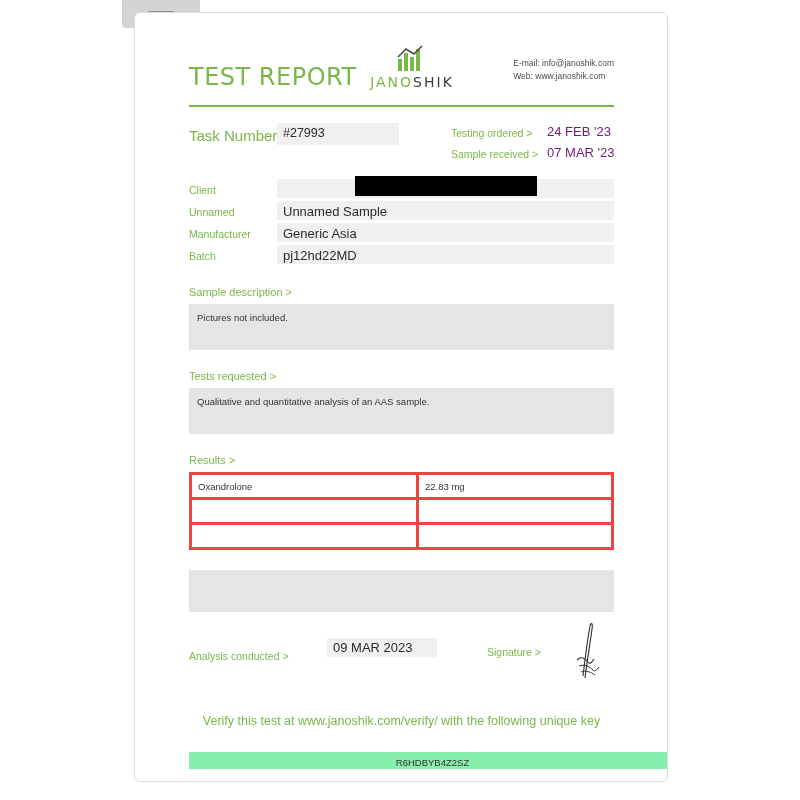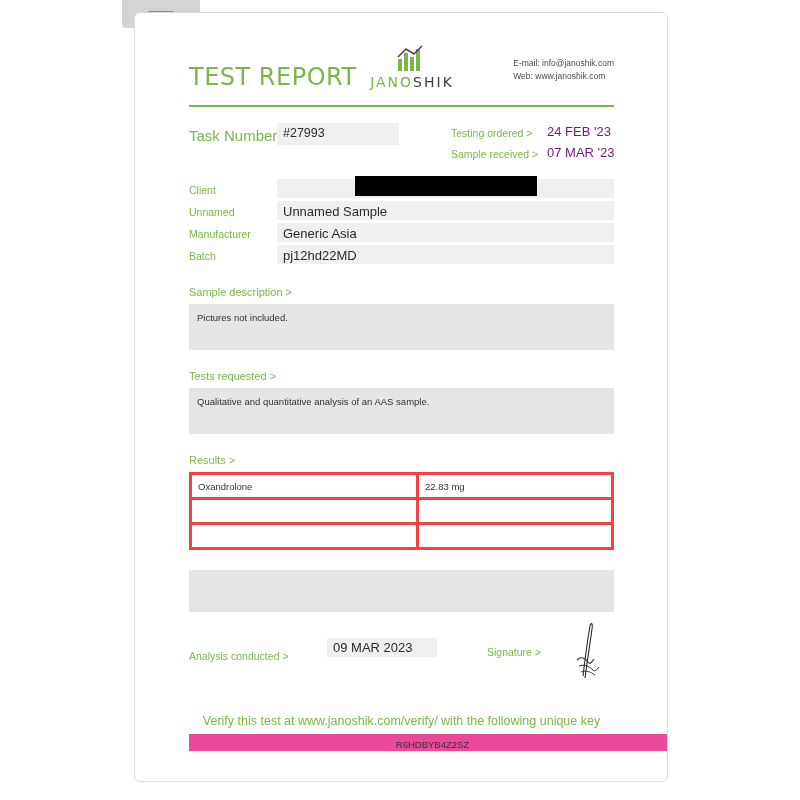--- a/index.html
+++ b/index.html
@@ -282,24 +282,24 @@
   
   .verify {
     margin-top: 36px;
     text-align: center;
   }
   .verify .vtext {
     color: #7ab648;
     font-size: 12.5px;
   }
   .keybox {
-    margin-top: 6px;
+    margin-top: 24px;
     width: 487px;
     height: 17px;
-    background: #ec4899;
+    background: #86efac;
     text-align: center;
   }
   .keybox span {
     display: inline-block;
     padding-top: 3px;
     font-size: 9.5px;
     color: #333333;
   }
 </style>
 </head>

